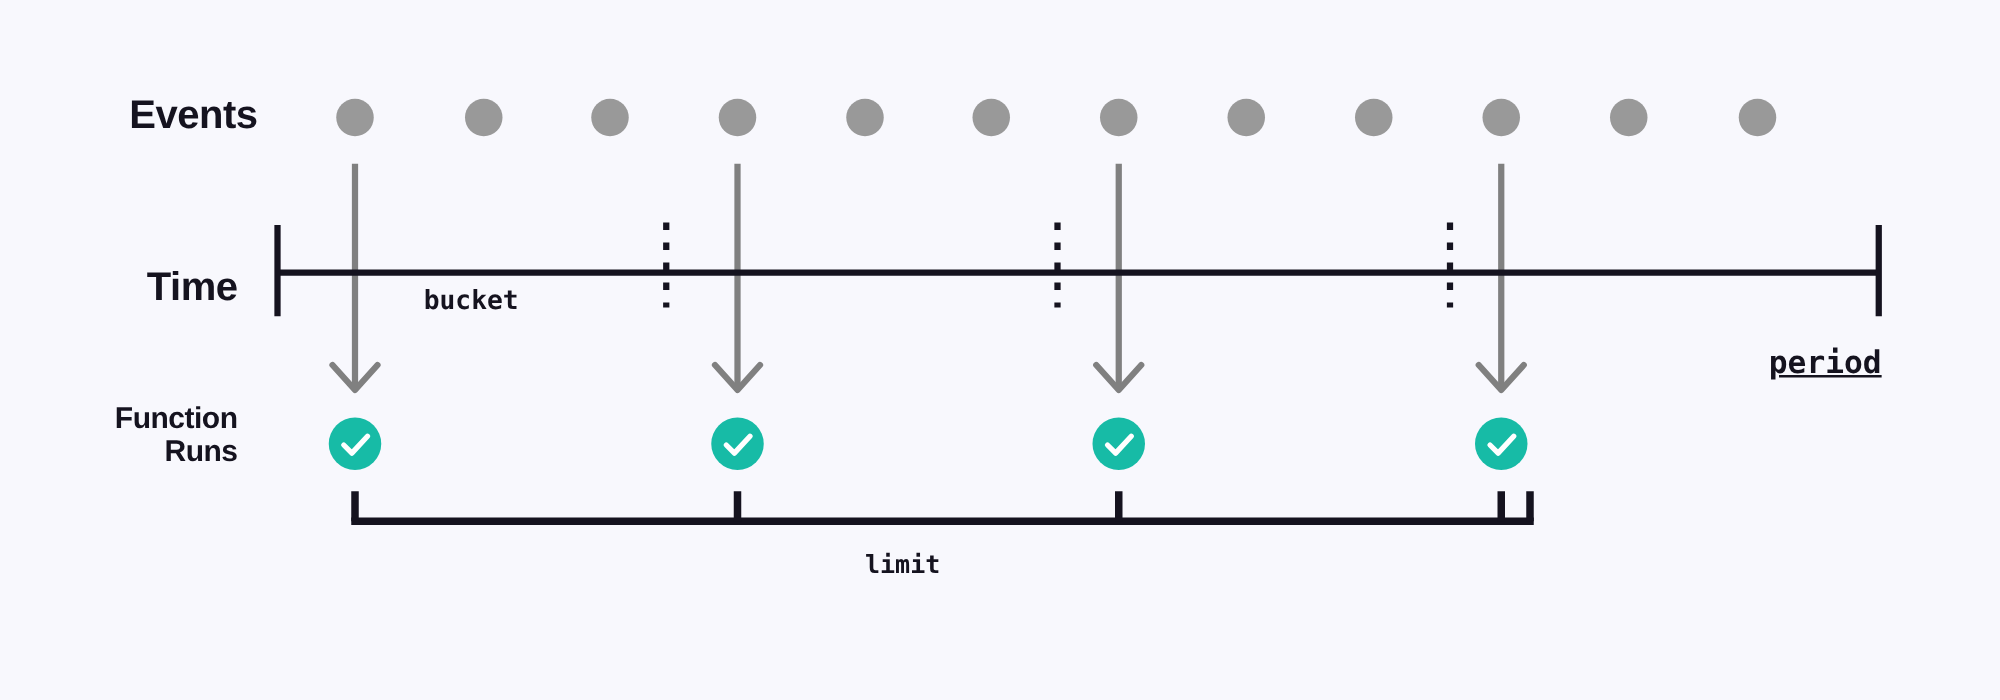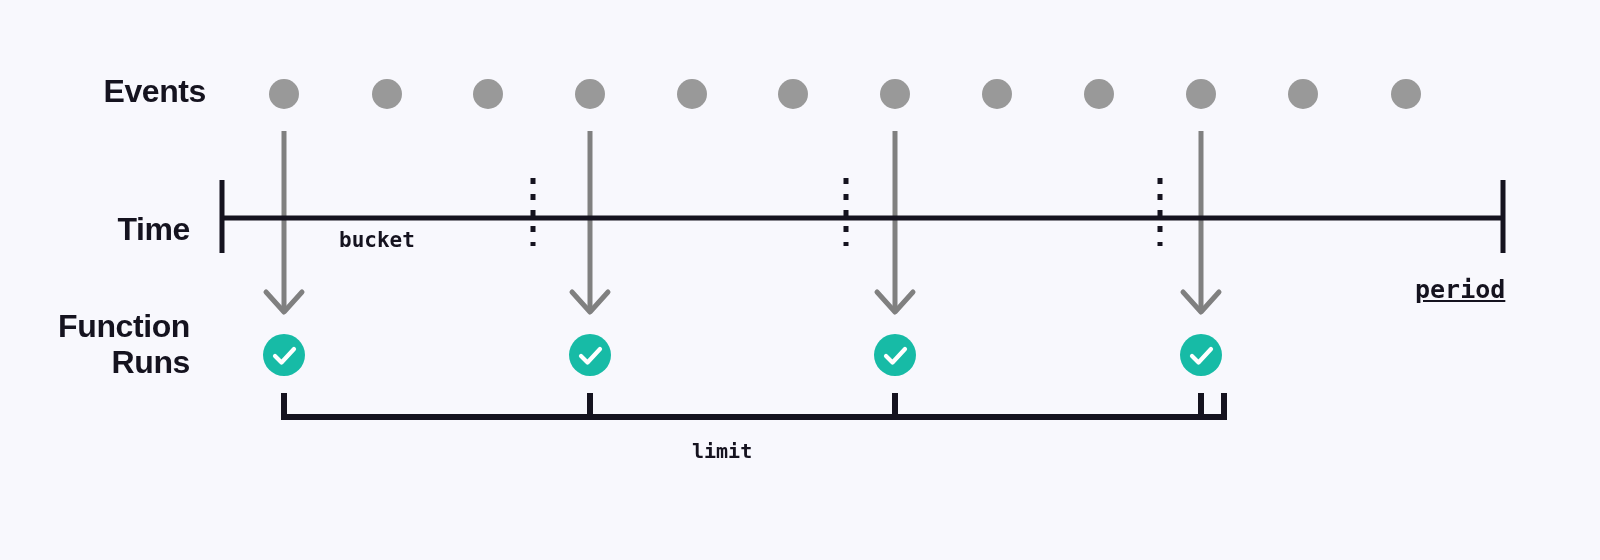--- a/index.html
+++ b/index.html
@@ -42,23 +42,23 @@
     font-size: 32px;
   }
   #label-time {
     left: 0px;
     top: 212px;
     width: 190px;
     font-size: 32px;
   }
   #label-function-runs {
     left: 0px;
-    top: 309px;
+    top: 322px;
     width: 190px;
-    font-size: 32px;
+    font-size: 24px;
   }
   .mono-label {
     position: absolute;
     font-family: "DejaVu Sans Mono", monospace;
     font-weight: bold;
     color: #15131f;
     white-space: nowrap;
   }
   #label-bucket {
     left: 339px;

